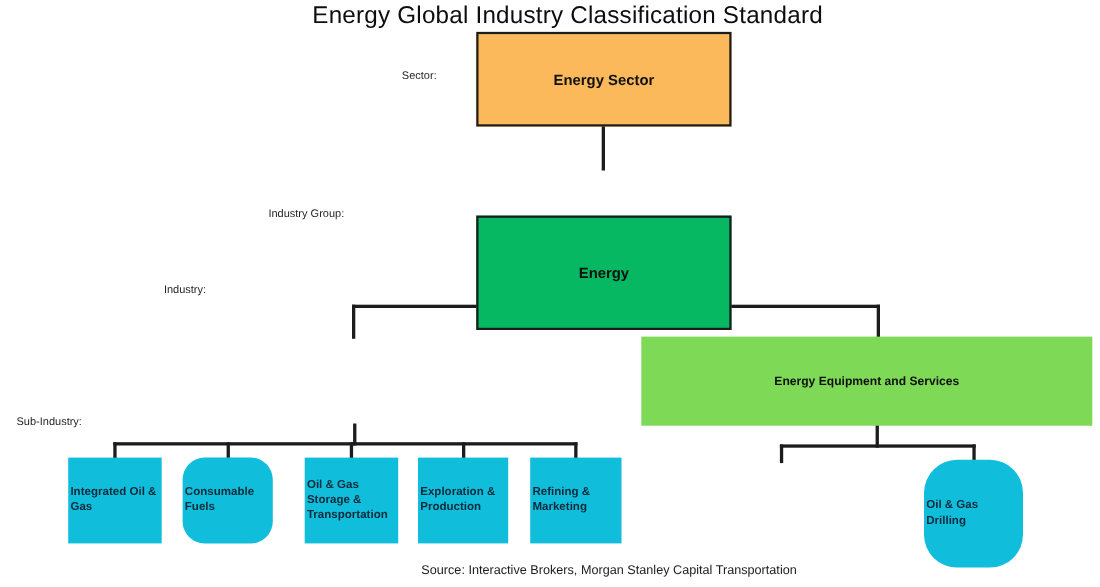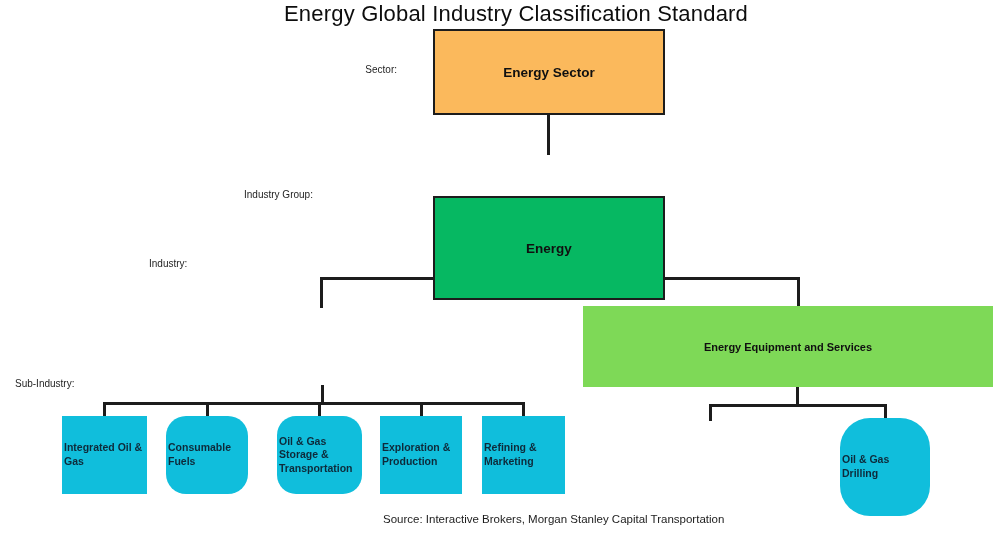--- a/index.html
+++ b/index.html
@@ -70,21 +70,21 @@
   .n-sub {
     background: var(--color-sub_industry);
     top: 416px; height: 78px;
     font-size: 10.5px;
     line-height: 1.3;
     color: #0e2a3a;
     padding: 0 2px;
   }
   .sb1 { left: 62px;  width: 85px; }
   .sb2 { left: 166px; width: 82px; border-radius: 20px; }
-  .sb3 { left: 277px; width: 85px; border-radius: 19px; }
+  .sb3 { left: 277px; width: 85px; }
   .sb4 { left: 380px; width: 82px; }
   .sb5 { left: 482px; width: 83px; }
   .sb6 { left: 668px; top: 418px; width: 88px; height: 82px; }
   .sb7 { left: 840px; top: 418px; width: 90px; height: 98px; border-radius: 30px; }
 
   
   .l-v1 { left: 547px; top: 110px; width: 3px; height: 45px; }
   .l-v2 { left: 547px; top: 235px; width: 3px; height: 44px; }
   .l-h1 { left: 320px; top: 277px; width: 480px; height: 3px; }
   .l-v3 { left: 320px; top: 277px; width: 3px; height: 31px; }

